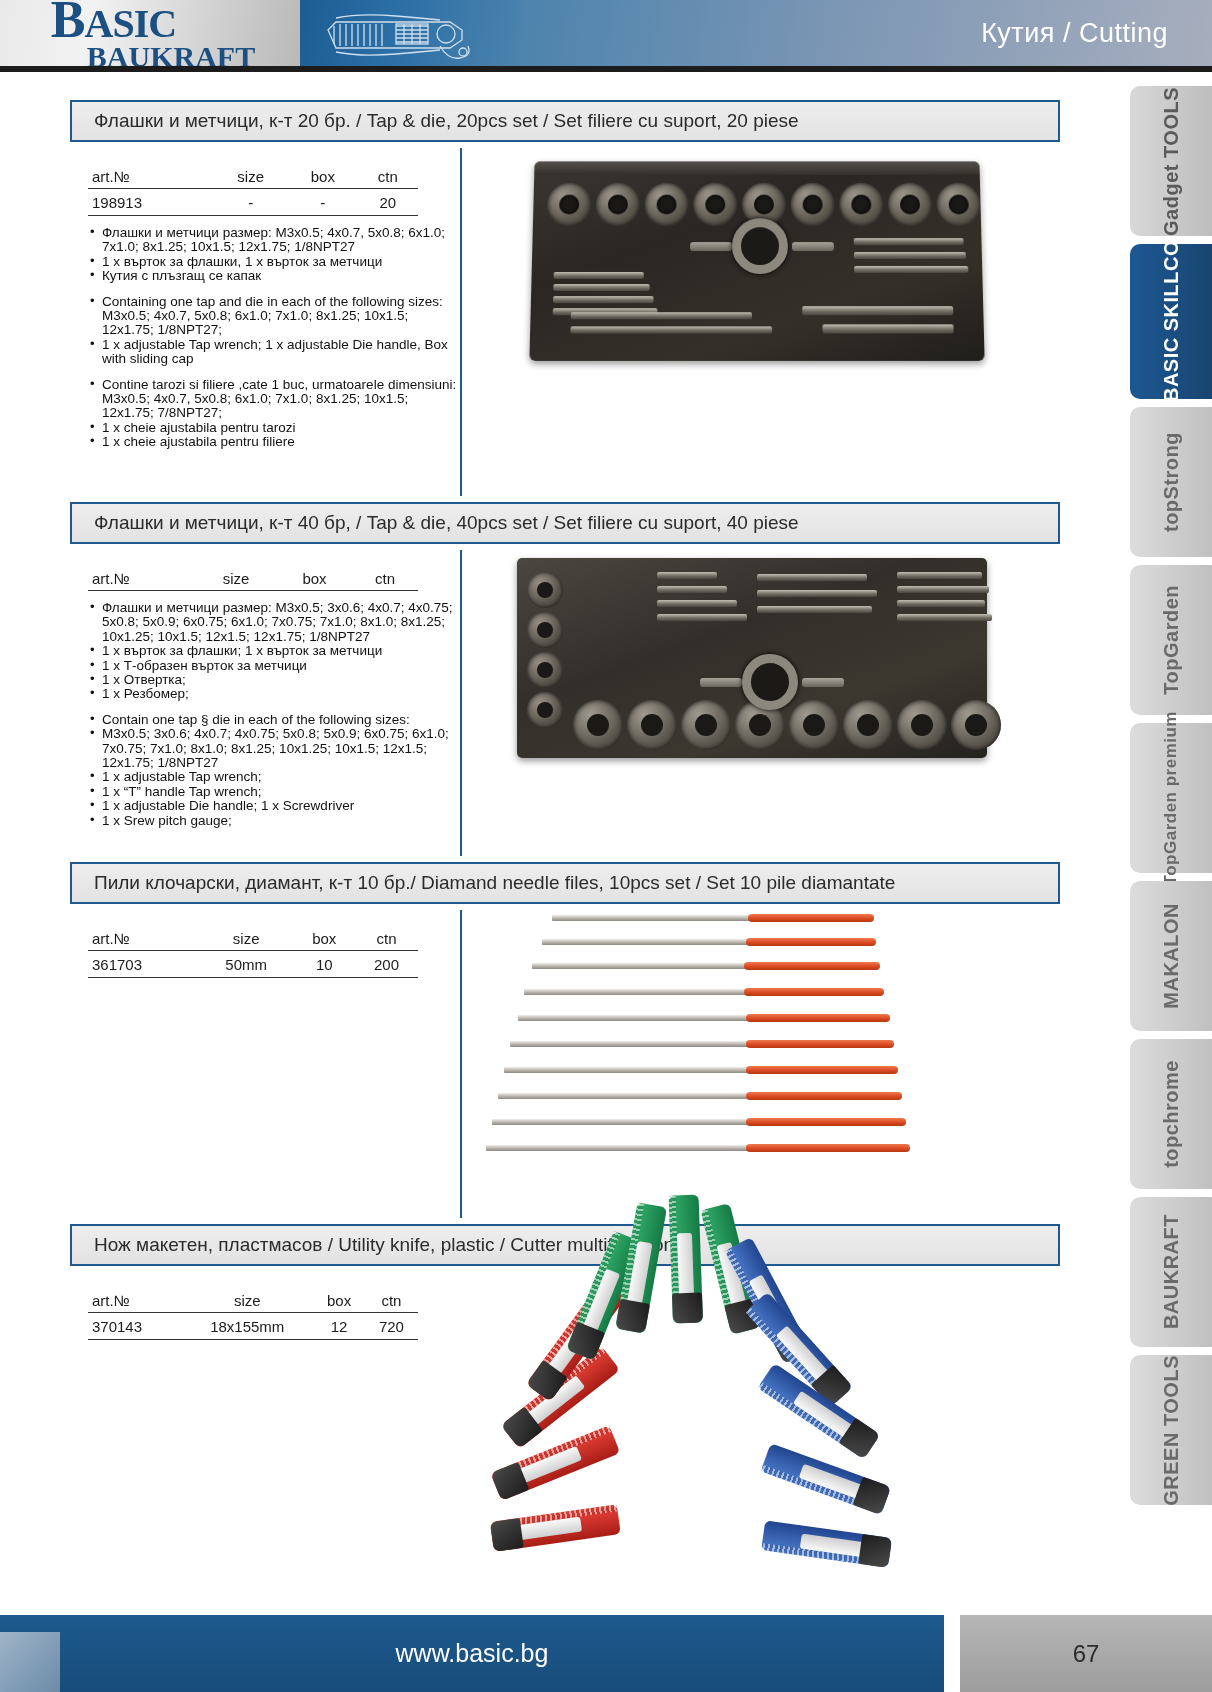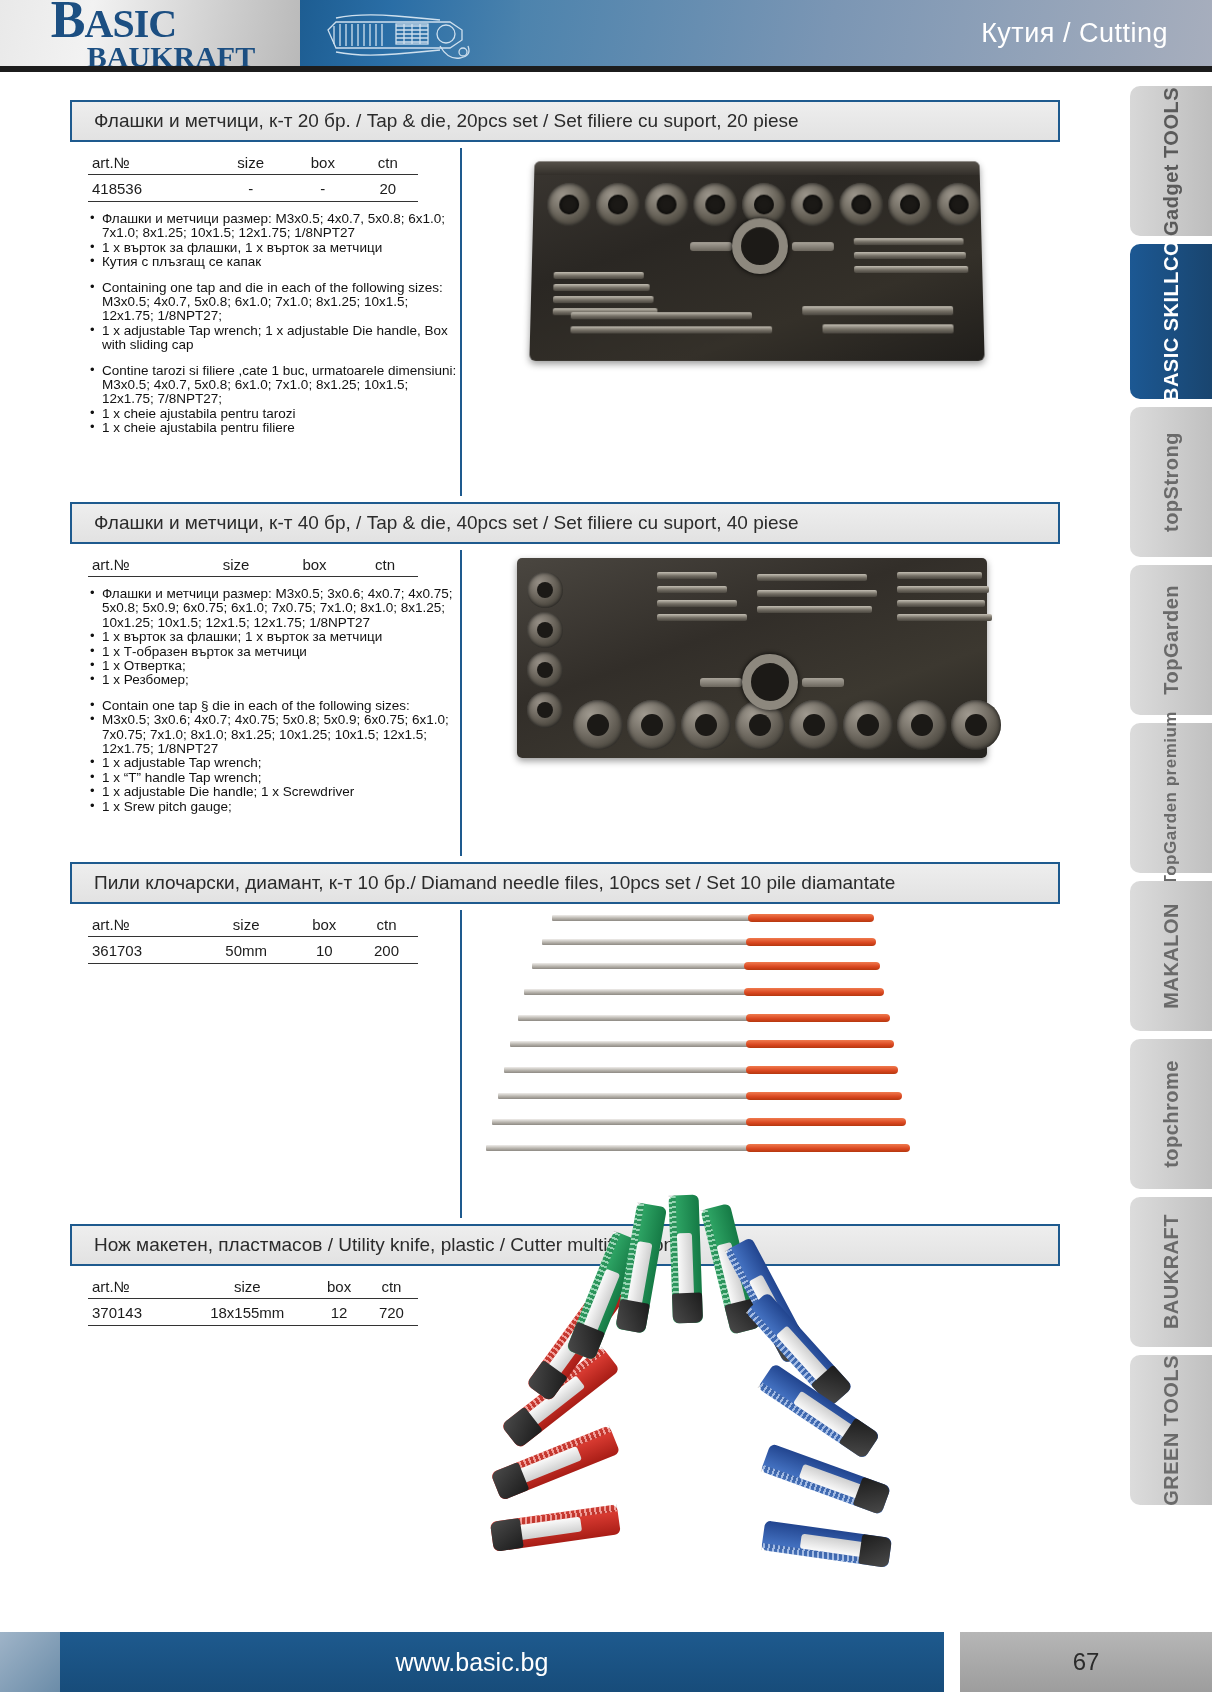--- a/index.html
+++ b/index.html
@@ -72,21 +72,21 @@
 
   .sect-title {
     border:2px solid #1e5a8e;
     background:linear-gradient(180deg,#eeeeee,#e2e2e2);
     height:42px; display:flex; align-items:center;
     padding-left:22px;
     font-size:19px; color:#2b2b2b;
   }
 
   .sect-body { position:relative; display:flex; }
-  .col-left { width:390px; padding-top:10px; }
+  .col-left { width:390px; padding-top:24px; }
   .vdiv { width:2px; background:#1e5a8e; margin:6px 0 6px 0; }
   .col-right { flex:1; position:relative; }
 
   table.spec { border-collapse:collapse; width:330px; margin-left:18px; }
   table.spec th {
     font-size:15px; font-weight:normal; color:#1c1c1c;
     text-align:center; padding:2px 4px 3px 4px;
     border-bottom:1px solid #333;
   }
   table.spec th.c1 { text-align:left; }
@@ -163,21 +163,21 @@
   .knife { position:absolute; width:128px; height:30px; transform-origin:left center; }
   .knife .body { position:absolute; left:0; top:0; width:128px; height:30px; border-radius:6px; }
   .knife .slider { position:absolute; left:24px; top:7px; width:66px; height:15px;
     background:linear-gradient(180deg,#fafafa,#cfcfcf); border-radius:3px; }
   .knife .head { position:absolute; left:0; top:0; width:30px; height:30px;
     background:linear-gradient(150deg,#4a4a4a,#1c1c1c); border-radius:7px 3px 3px 7px; }
   .knife .teeth { position:absolute; left:30px; top:0; width:98px; height:7px;
     background:repeating-linear-gradient(90deg, rgba(255,255,255,.5) 0 2px, rgba(0,0,0,.12) 2px 5px); }
 
   
-  .footer { position:absolute; left:0; bottom:0; width:1212px; height:60px; display:flex;gap:16px; }
+  .footer { position:absolute; left:0; bottom:0; width:1212px; height:77px; display:flex;gap:16px; }
   .ft-left { flex:1; background:linear-gradient(180deg,#1e5a8e,#174c7a);
     display:flex; align-items:center; justify-content:center; }
   .ft-left span { color:#fff; font-size:25px; }
   .ft-right { width:252px; background:linear-gradient(180deg,#b6b6b6,#9d9d9d);
     display:flex; align-items:center; justify-content:center; }
   .ft-right span { color:#2b2b2b; font-size:24px; }
   .ft-stripe { position:absolute; left:0; bottom:60px; width:1212px; height:4px;
     background:#ffffff; }
   .ft-corner { position:absolute; left:0; bottom:0; width:60px; height:60px;
     background:linear-gradient(135deg,#9fb4c8,#6b8ca8); }
@@ -255,21 +255,21 @@
     <div class="col-left">
       <table class="spec">
         <tbody>
             <tr>
           <th class="c1">art.№</th>
           <th>size</th>
           <th>box</th>
           <th>ctn</th>
         </tr>
         <tr>
-          <td class="c1">418536</td>
+          <td class="c1">198913</td>
           <td>-</td>
           <td>-</td>
           <td>20</td>
         </tr>
       </tbody>
         </table>
       <ul class="blist">
         <li>Флашки и метчици размер: М3х0.5; 4х0.7, 5х0.8; 6х1.0; 7х1.0; 8х1.25; 10х1.5; 12х1.75; 1/8NPT27</li>
         <li>1 х въртoк за флашки, 1 х въртoк за метчици</li>
         <li>Кутия с плъзгащ се капак</li>

